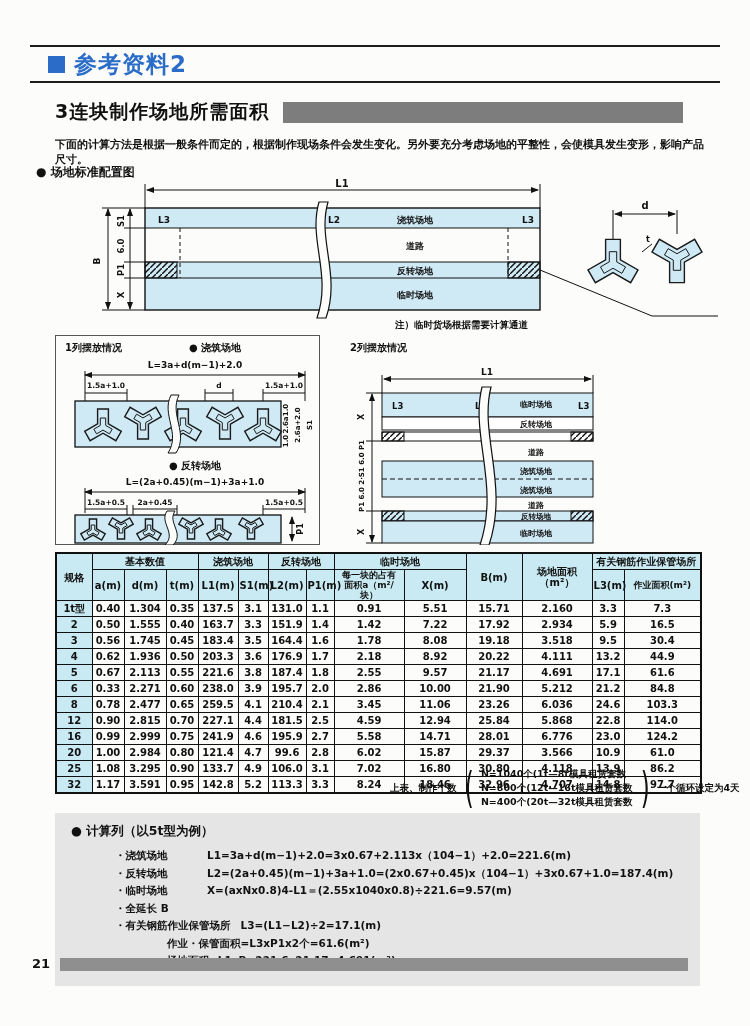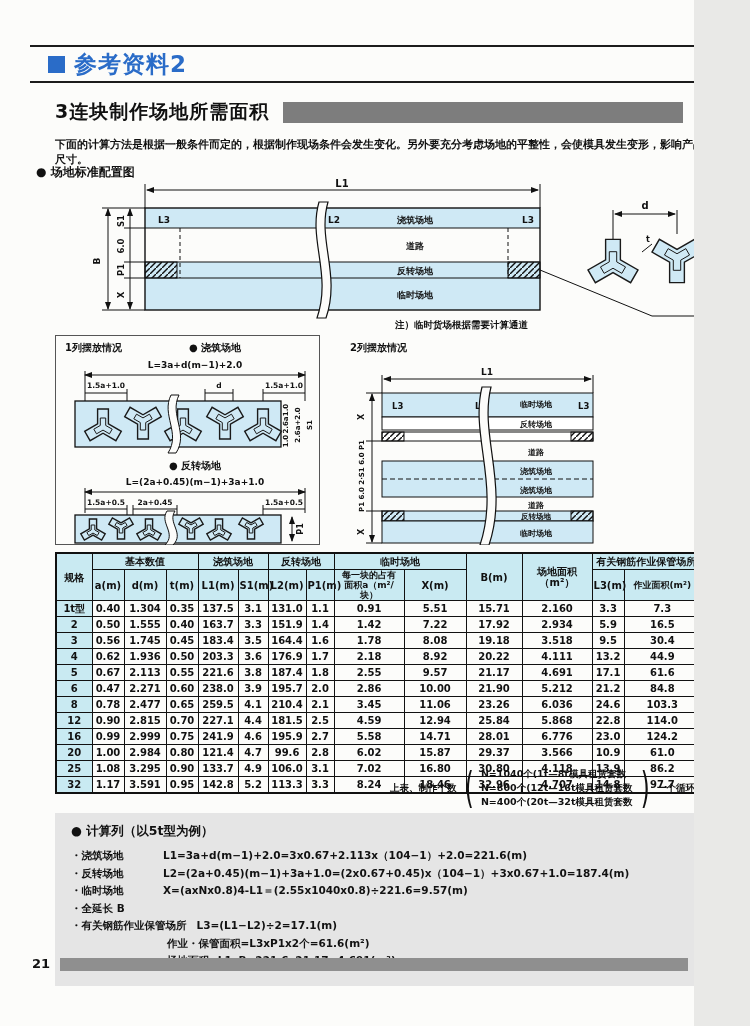--- a/index.html
+++ b/index.html
@@ -1,16 +1,16 @@
 <!DOCTYPE html>
 <html><head>
 <meta charset="utf-8">
 <style>
   html,body{margin:0;padding:0;background:#e9e9e7;}
-  .page{position:relative;width:694px;height:1026px;background:#fcfcfa;
+  .page{position:relative;width:750px;height:1026px;background:#fcfcfa;
         font-family:"DejaVu Sans",sans-serif;color:#111;overflow:hidden;}
   .hr{position:absolute;left:30px;width:690px;height:2px;background:#1c1c1c;}
   .doc-header{position:absolute;top:49px;left:48px;display:flex;align-items:center;gap:9px;
               color:#2a6cc8;font-size:23px;font-weight:bold;letter-spacing:1px;}
   .blue-square{width:17px;height:17px;background:#2a6cc8;}
   .sec-row{position:absolute;top:99px;left:55px;display:flex;align-items:center;gap:14px;}
   .sec-title{font-size:19px;font-weight:bold;letter-spacing:1px;}
   .graybar{width:400px;height:21px;background:#7d7d7d;}
   .intro{position:absolute;top:137px;left:55px;width:650px;font-size:11px;font-weight:bold;}
   .d1-label{position:absolute;top:164px;left:36px;font-size:12px;font-weight:bold;}
@@ -25,21 +25,21 @@
   .spec-table thead th{background:#c9eaf2;}
   .spec-table tbody td:first-child{background:#c9eaf2;}
   .fnote{position:absolute;top:768px;left:390px;display:flex;align-items:center;gap:4px;
          font-size:9.5px;font-weight:bold;white-space:nowrap;}
   .fn-lines{display:flex;flex-direction:column;gap:1px;}
   .paren{font-size:42px;font-weight:400;line-height:0.9;transform:scaleX(.55);}
   .calc-box{position:absolute;top:813px;left:55px;width:645px;box-sizing:border-box;
             background:#e5e5e5;padding:10px 16px 14px 16px;font-size:10.5px;font-weight:bold;}
   .calc-title{font-size:12.5px;margin-bottom:9px;}
   .calc-row{display:flex;gap:10px;margin:3.5px 0;}
-  .calc-label{min-width:82px;white-space:nowrap;}
+  .calc-label{min-width:82px;white-space:nowrap;margin-left:44px;}
   .calc-row.indent{padding-left:96px;}
   .footer{position:absolute;top:956px;left:32px;display:flex;align-items:flex-end;gap:10px;}
   .page-num{font-size:13px;font-weight:bold;}
   .footer-bar{width:628px;height:13px;background:#8f8f8f;}
 </style>
 </head>
 <body>
 
 <div class="page">
 
@@ -361,21 +361,21 @@
           <td>1.8</td>
           <td>2.55</td>
           <td>9.57</td>
           <td>21.17</td>
           <td>4.691</td>
           <td>17.1</td>
           <td>61.6</td>
         </tr>
         <tr>
           <td>6</td>
-          <td>0.47</td>
+          <td>0.33</td>
           <td>2.271</td>
           <td>0.60</td>
           <td>238.0</td>
           <td>3.9</td>
           <td>195.7</td>
           <td>2.0</td>
           <td>2.86</td>
           <td>10.00</td>
           <td>21.90</td>
           <td>5.212</td>

